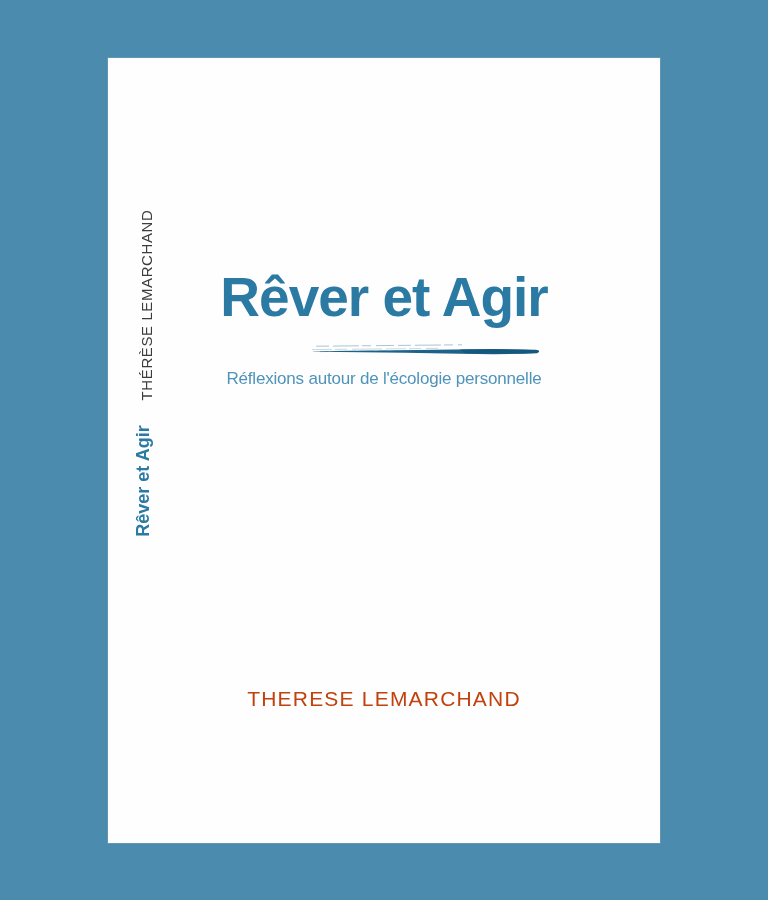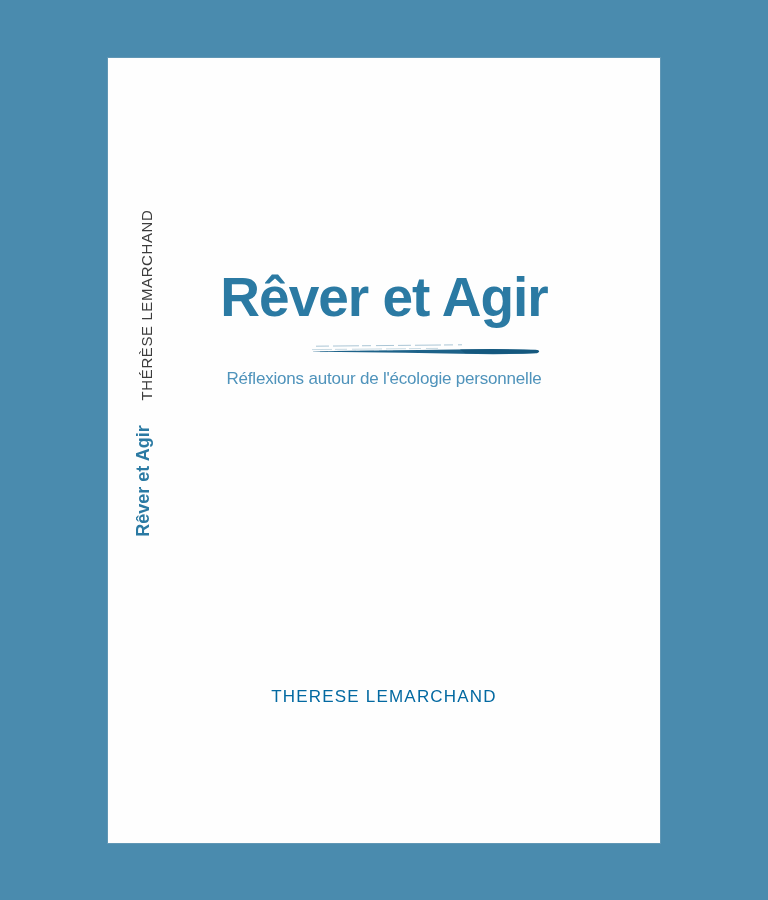--- a/index.html
+++ b/index.html
@@ -82,23 +82,23 @@
     line-height: 1.2;
     color: #4f93bb;
     font-weight: 400;
   }
   .author {
     position: absolute;
     left: 0;
     right: 0;
     top: 629px;
     text-align: center;
-    font-size: 17px;
+    font-size: 21px;
     letter-spacing: 1.2px;
-    color: #0369a1;
+    color: #c2410c;
     font-weight: 400;
   }
 </style>
 </head>
 <body>
 
 <div class="stage">
   <div class="cover">
 
     <div class="spine-text spine-author">THÉRÈSE LEMARCHAND</div>

